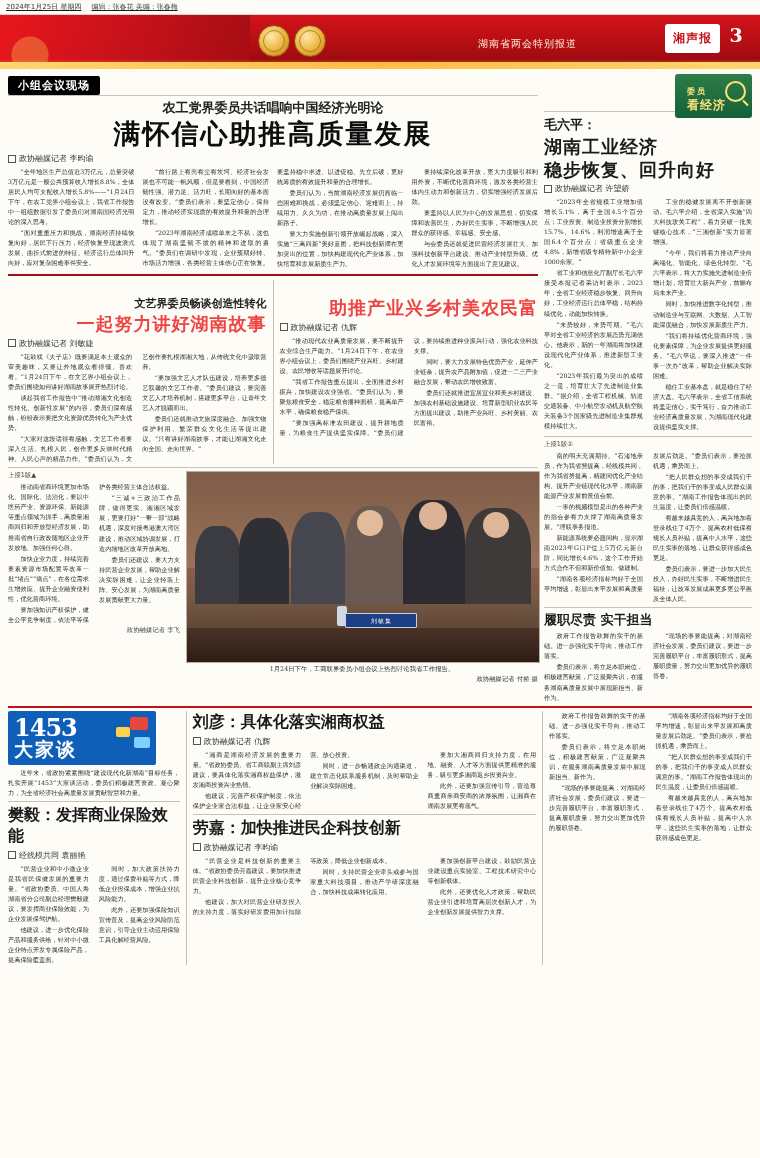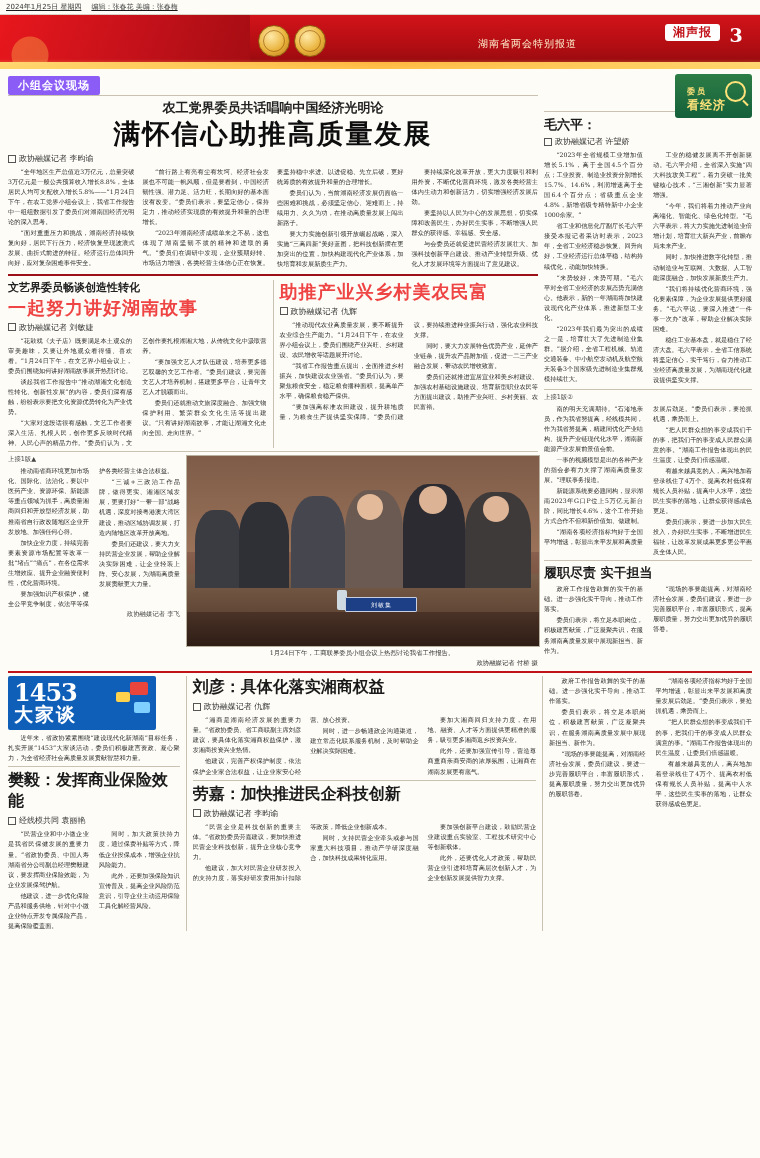--- a/index.html
+++ b/index.html
@@ -58,21 +58,21 @@
     font-size:27px;font-weight:bold;color:#ffe9a2;
     text-shadow:1px 1px 0 #7a0508,2px 2px 3px rgba(0,0,0,.4);
     letter-spacing:1px;
   }
   .mh-sub{
     position:absolute;left:478px;top:22px;
     font-size:10px;color:#fff3d0;letter-spacing:1px;
   }
   .mh-paper{
     position:absolute;right:40px;top:9px;
-    background:#fff;border-radius:3px;padding:0 8px;
+    background:#fff;border-radius:3px;padding:6px 8px;
     color:#c1121a;font-size:12px;font-weight:bold;letter-spacing:1px;
     font-family:"DejaVu Serif","Liberation Serif",serif;
   }
   .mh-pageno{
     position:absolute;right:14px;top:8px;
     width:20px;height:24px;color:#fff;font-size:19px;font-weight:bold;
     text-align:center;line-height:24px;
     font-family:"DejaVu Serif","Liberation Serif",serif;
   }
   .mh-ribbon{
@@ -85,21 +85,21 @@
     position:absolute;top:70px;left:0;width:760px;height:1088px;
     padding:4px 8px 0 8px;box-sizing:border-box;
   }
   .row{display:flex;gap:6px;}
 
   .col-left{width:530px;}
   .col-right{width:208px;}
 
   
   .sec-tag{
-    display:inline-block;background:#8b5cf6;color:#fff;
+    display:inline-block;background:#000000;color:#fff;
     font-size:11px;padding:2px 10px;border-radius:2px;font-weight:bold;
     letter-spacing:1px;margin-bottom:3px;
   }
   .sec-tag-wrap{position:relative;height:18px;}
 
   .hr-thin{border-top:1px solid #c9c2b2;margin:3px 0;}
   .hr-thick{border-top:2px solid #9b1117;margin:4px 0;}
 
   
   .kicker{
@@ -126,23 +126,24 @@
   .cols4{column-count:4;column-gap:8px;}
   .body-text{
     font-family:"DejaVu Serif","Liberation Serif",serif;
     font-size:6.2px;line-height:1.62;text-align:justify;color:#2a2a2a;
     text-indent:2em;
   }
   .body-text p{margin:0 0 1px;}
 
   
   .sub-head{
-    text-align:left;
+    text-align:right;
     font-family:"DejaVu Serif","Liberation Serif",serif;
     font-weight:bold;
+    margin-top:16px;
   }
   .sub-kicker{font-size:11px;color:#222;margin-bottom:1px;}
   .sub-title{font-size:18px;letter-spacing:1px;color:#ef4444;}
 
   
   .badge-wrap{position:relative;height:34px;}
   .badge{
     position:absolute;right:0;top:0;
     background:linear-gradient(180deg,#2d7d46,#14603a);
     color:#ffe27a;font-size:12px;font-weight:bold;
@@ -362,20 +363,22 @@
         <div class="badge-wrap">
           <div class="badge">
             <span class="small">委员</span>
             <span>看经济</span>
             <span class="badge-lens"></span>
           </div>
         </div>
         <div class="rule-gray"></div>
 
         <div class="right-name">毛六平：</div>
+        <div class="right-title" style="white-space:pre-line">湖南工业经济
+稳步恢复、回升向好</div>
 
         <div class="byline">
           <span class="box"></span><span>政协融媒记者 许望娇</span>
         </div>
 
         <div class="cols2 body-text">
           <p>“2023年全省规模工业增加值增长5.1%，高于全国4.5个百分点；工业投资、制造业投资分别增长15.7%、14.6%，利润增速高于全国6.4个百分点；省级重点企业4.8%，新增省级专精特新中小企业1000余家。”</p>
           <p>省工业和信息化厅副厅长毛六平接受本报记者采访时表示，2023年，全省工业经济稳步恢复、回升向好，工业经济运行总体平稳，结构持续优化，动能加快转换。</p>
           <p>“来势较好，来势可期。”毛六平对全省工业经济的发展态势充满信心。他表示，新的一年湖南将加快建设现代化产业体系，推进新型工业化。</p>
           <p>“2023年我们最为突出的成绩之一是，培育壮大了先进制造业集群。”据介绍，全省工程机械、轨道交通装备、中小航空发动机及航空航天装备3个国家级先进制造业集群规模持续壮大。</p>

